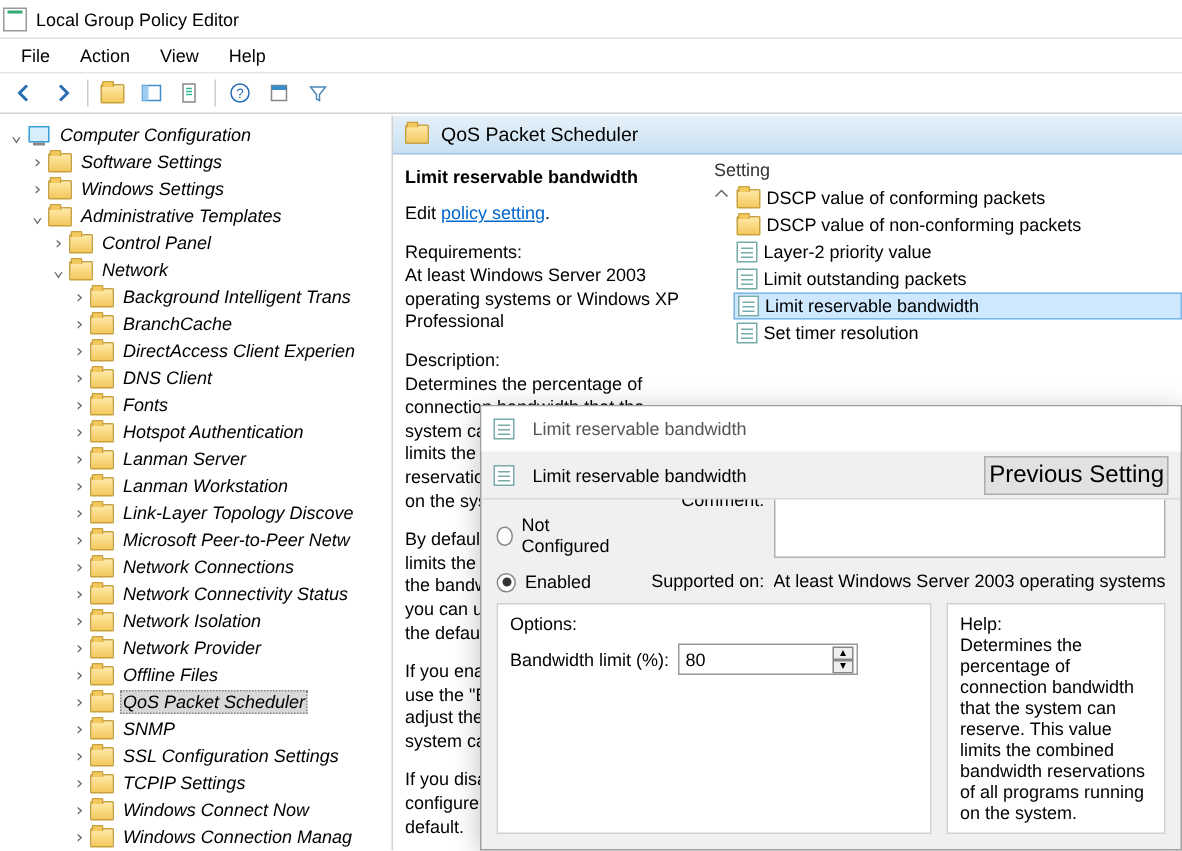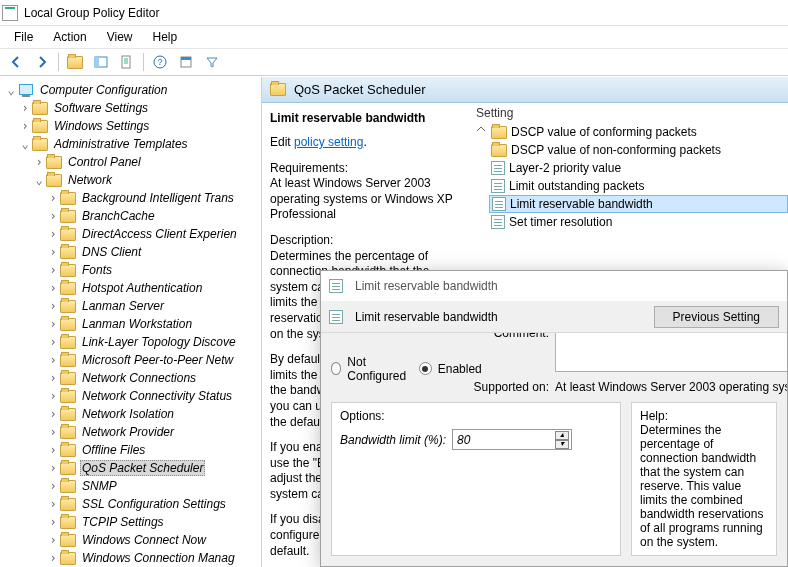--- a/index.html
+++ b/index.html
@@ -39,37 +39,37 @@
   .listarea{ position:absolute; top:20px; left:17px; right:0; }
   .listitem{ display:flex; align-items:center; height:18px; padding-left:2px; white-space:nowrap;text-align:center;}
   .listitem.sel{ background:#cde8ff; border:1px solid #7ab7e8;}
   .doc-ico{ width:14px;height:14px; border:1px solid #7aa; background:#fff; margin-right:4px; position:relative; flex:0 0 auto;}
   .doc-ico::after{content:"";position:absolute;left:2px;top:3px;width:8px;height:1px;background:#7aa;box-shadow:0 3px 0 #7aa,0 6px 0 #7aa;}
   
   .dialog{ position:absolute; left:320px; top:270px; width:468px; height:297px; background:#f0f0f0; border:1px solid #a0a0a0; box-shadow:0 3px 18px rgba(0,0,0,.25); display:flex; flex-direction:column;}
   .dlg-title{ height:30px; background:#fff; display:flex; align-items:center; padding:0 8px; gap:8px; color:#555;}
   .dlg-sub{ height:32px; display:flex; align-items:center; padding:0 8px; gap:8px; border-bottom:1px solid #d8d8d8; justify-content:space-between;}
   .dlg-sub .name{display:flex;align-items:center;gap:8px;}
-  .wbtn{ background:#e1e1e1; border:1px solid #adadad; padding:3px 18px; font-size:12px;}
+  .wbtn{ background:#e1e1e1; border:1px solid #adadad; padding:3px 2px; font-size:16px;}
   .dlg-body{ flex:1; display:flex; padding:8px 10px; gap:10px; overflow:hidden;}
-  .radiocol{ width:120px; display:flex; gap:10px; padding-top:2px;}
+  .radiocol{ width:120px; display:flex; flex-direction:column; gap:10px; padding-top:2px;}
   .radio{display:flex;align-items:center;gap:6px;}
   .rdot{width:13px;height:13px;border:1px solid #888;border-radius:50%;display:flex;align-items:center;justify-content:center;background:#fff;}
   .rdot.on::after{content:"";width:6px;height:6px;background:#333;border-radius:50%;}
   .midcol{flex:1;display:flex;flex-direction:column;gap:8px;justify-content:flex-end;}
   .lblr{display:flex;align-items:flex-start;gap:6px;}
   .lblr .cap{width:88px;text-align:right;padding-top:2px;}
   .tbox{flex:1;background:#fff;border:1px solid #b0b0b0;height:48px;}
   .supported{display:flex;align-items:center;gap:6px;}
   .supported .cap{text-align:right;width:88px;}
   .supported .val{flex:1;white-space:nowrap;overflow:hidden;}
   .lowrow{ display:flex; gap:10px; padding:0 10px 10px 10px;}
   .optbox{ width:290px; border:1px solid #d0d0d0; background:#fff; padding:6px 8px;}
   .optbox .oh{margin-bottom:6px;}
-  .numwrap{display:flex;align-items:center;gap:6px;font-style:italic;}
+  .numwrap{display:flex;align-items:center;gap:6px;}
   .numinput{width:120px;height:21px;border:1px solid #999;background:#fff;display:flex;align-items:center;justify-content:space-between;padding:0 2px 0 4px;}
   .spin{display:flex;flex-direction:column;}
   .spin span{width:14px;height:9px;border:1px solid #888;font-size:8px;display:flex;align-items:center;justify-content:center;background:#eee;line-height:1;}
   .helpbox{ flex:1; border:1px solid #d0d0d0; background:#fff; padding:6px 8px; overflow:hidden;}
   .svg-arrow{width:12px;height:12px;}
 </style>
 </head>
 <body>
 <div class="window">
 

